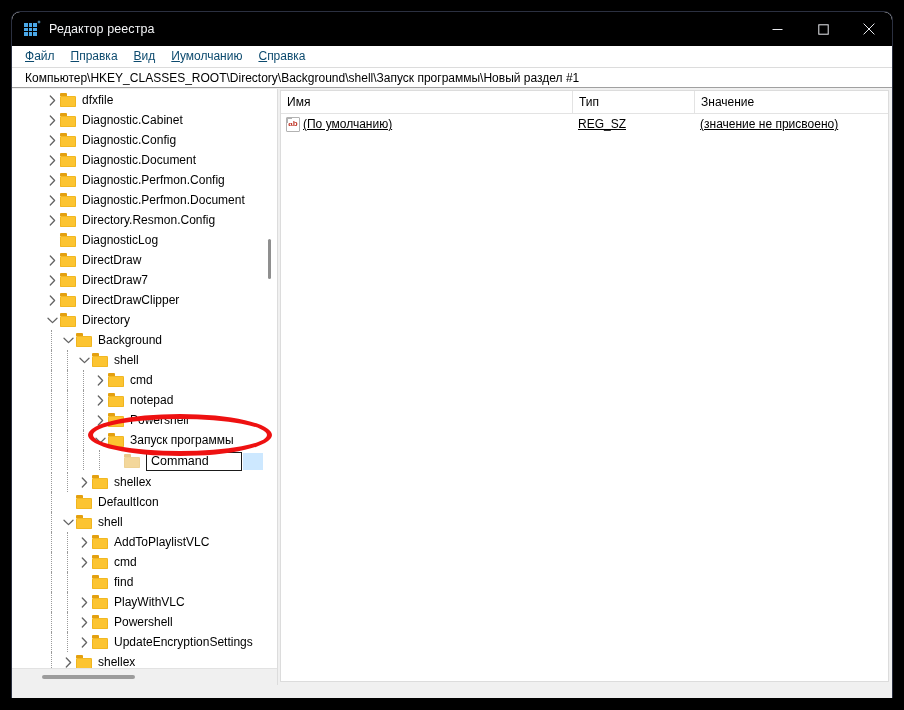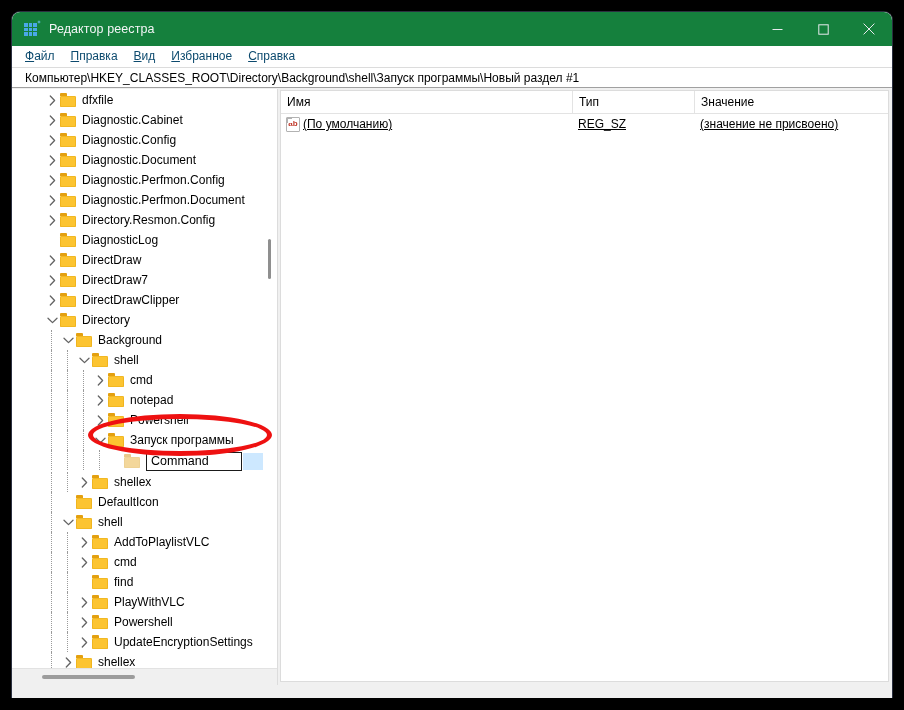--- a/index.html
+++ b/index.html
@@ -19,21 +19,21 @@
     background: #f0f0f0;
     border-radius: 8px 8px 0 0;
     overflow: hidden;
     box-shadow: 0 0 0 1px #2b3040;
   }
 
   
   #titlebar {
     position: relative;
     height: 34px;
-    background: #15803d;
+    background: #000000;
     border-radius: 8px 8px 0 0;
     display: flex;
     align-items: center;
   }
   #app-icon {
     margin-left: 12px;
     width: 16px; height: 16px;
     position: relative;
     flex: 0 0 auto;
   }
@@ -362,21 +362,21 @@
             <line x1="11.4" y1="0.6" x2="0.6" y2="11.4" stroke="currentColor" stroke-width="1"></line>
           </svg>
       </div>
     </div>
   </div>
 
   <div id="menubar">
     <div class="menu-item"><span class="acc">Ф</span><span>айл</span></div>
     <div class="menu-item"><span class="acc">П</span><span>правка</span></div>
     <div class="menu-item"><span class="acc">В</span><span>ид</span></div>
-    <div class="menu-item"><span class="acc">И</span><span>збранное</span></div>
+    <div class="menu-item"><span class="acc">И</span><span>умолчанию</span></div>
     <div class="menu-item"><span class="acc">С</span><span>правка</span></div>
   </div>
 
   <div id="addressbar">
     <span>Компьютер\HKEY_CLASSES_ROOT\Directory\Background\shell\Запуск программы\Новый раздел #1</span>
   </div>
 
   <div id="content">
 
     <div id="tree-pane">

